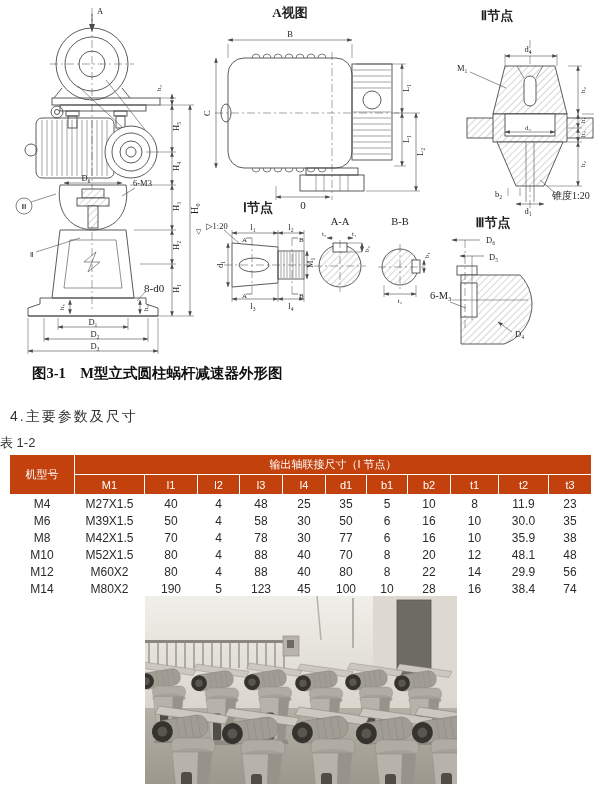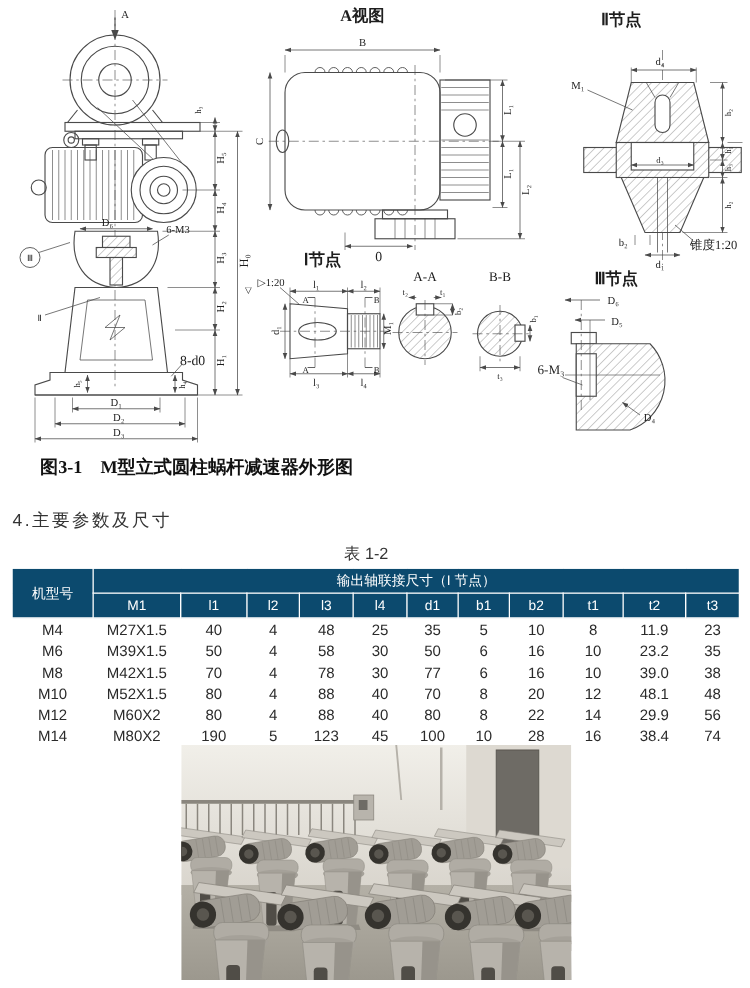--- a/index.html
+++ b/index.html
@@ -6,24 +6,24 @@
   .page{position:relative;width:600px;height:790px;background:#ffffff;overflow:hidden;
         font-family:"Liberation Sans",sans-serif;color:#222;}
   svg text{font-family:"Liberation Serif",serif;fill:#1e1e1e;}
   .lbl{font-size:8.5px;}
   .lbl-s{font-size:7px;}
   .ttl{font-size:13px;font-weight:bold;}
   .ttl-s{font-size:10.5px;font-weight:bold;}
   .caption{position:absolute;top:364px;left:0;width:100%;
            font-family:"Liberation Serif",serif;font-weight:bold;font-size:14.5px;color:#111;padding-left:32px;}
   .heading{position:absolute;top:408px;left:10px;font-size:14px;letter-spacing:2px;color:#333;}
-  .table-tag{position:absolute;top:434px;left:0;width:586px;text-align:center;font-size:13px;color:#333;}
+  .table-tag{position:absolute;top:434px;left:0;width:586px;text-align:left;font-size:13px;color:#333;}
   .tbl-wrap{position:absolute;top:454px;left:9px;width:582px;}
   table{border-collapse:collapse;table-layout:fixed;width:582px;}
-  thead th{background:#0c4a6e;color:#ffffff;font-weight:normal;font-size:11px;
+  thead th{background:#c2410c;color:#ffffff;font-weight:normal;font-size:11px;
            border:1px solid #ffffff;height:19px;padding:0;}
   tbody td{text-align:center;font-size:12px;color:#2a2a2a;height:17px;padding:0;border:none;}
   .photo{position:absolute;top:596px;left:145px;width:312px;height:188px;}
 </style>
 </head>
 <body>
 
 <div class="page">
 
   
@@ -403,35 +403,35 @@
           <td>M6</td>
           <td>M39X1.5</td>
             <td>50</td>
           <td>4</td>
             <td>58</td>
           <td>30</td>
             <td>50</td>
           <td>6</td>
             <td>16</td>
           <td>10</td>
-            <td>23.2</td>
+            <td>30.0</td>
           <td>35</td>
         </tr>
         <tr>
           <td>M8</td>
           <td>M42X1.5</td>
             <td>70</td>
           <td>4</td>
             <td>78</td>
           <td>30</td>
             <td>77</td>
           <td>6</td>
             <td>16</td>
           <td>10</td>
-            <td>39.0</td>
+            <td>35.9</td>
           <td>38</td>
         </tr>
         <tr>
           <td>M10</td>
           <td>M52X1.5</td>
             <td>80</td>
           <td>4</td>
             <td>88</td>
           <td>40</td>
             <td>70</td>

